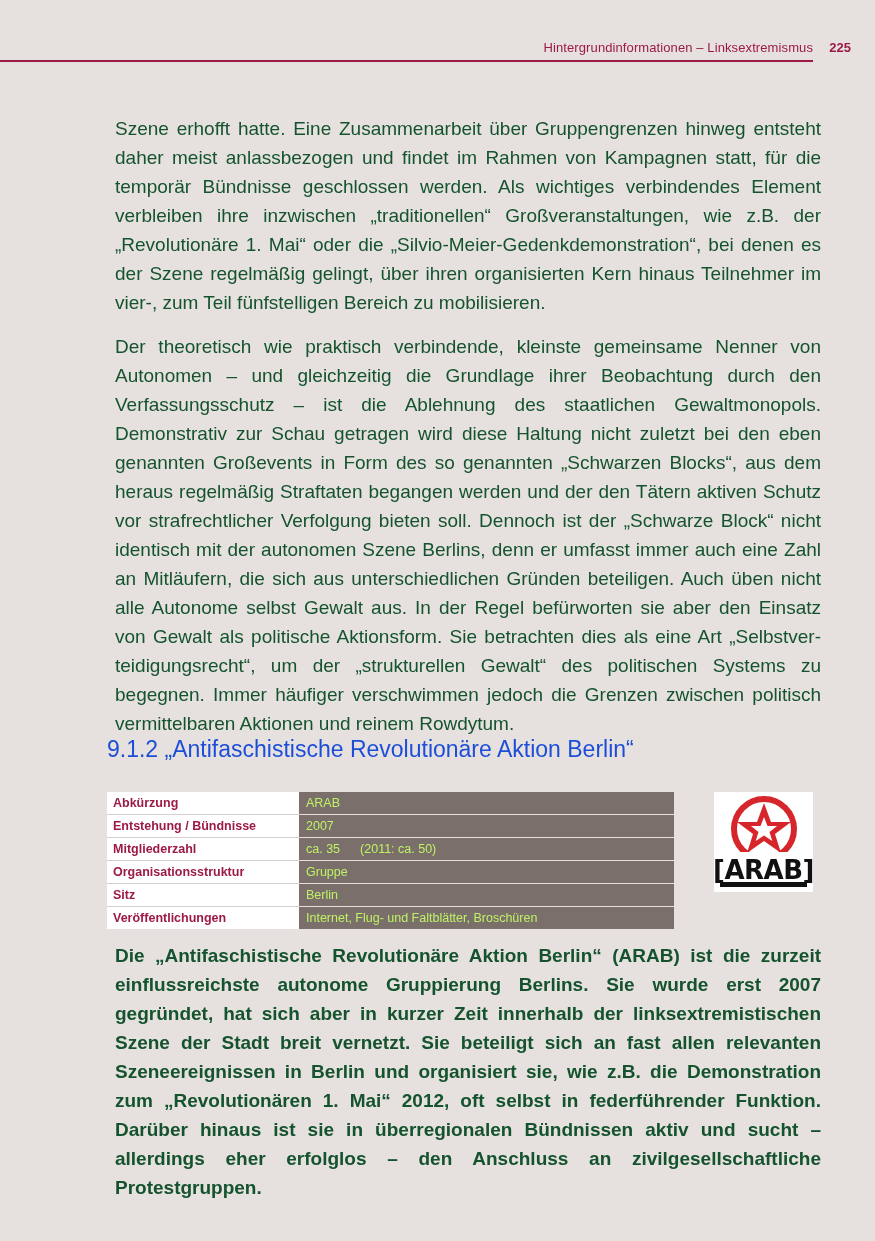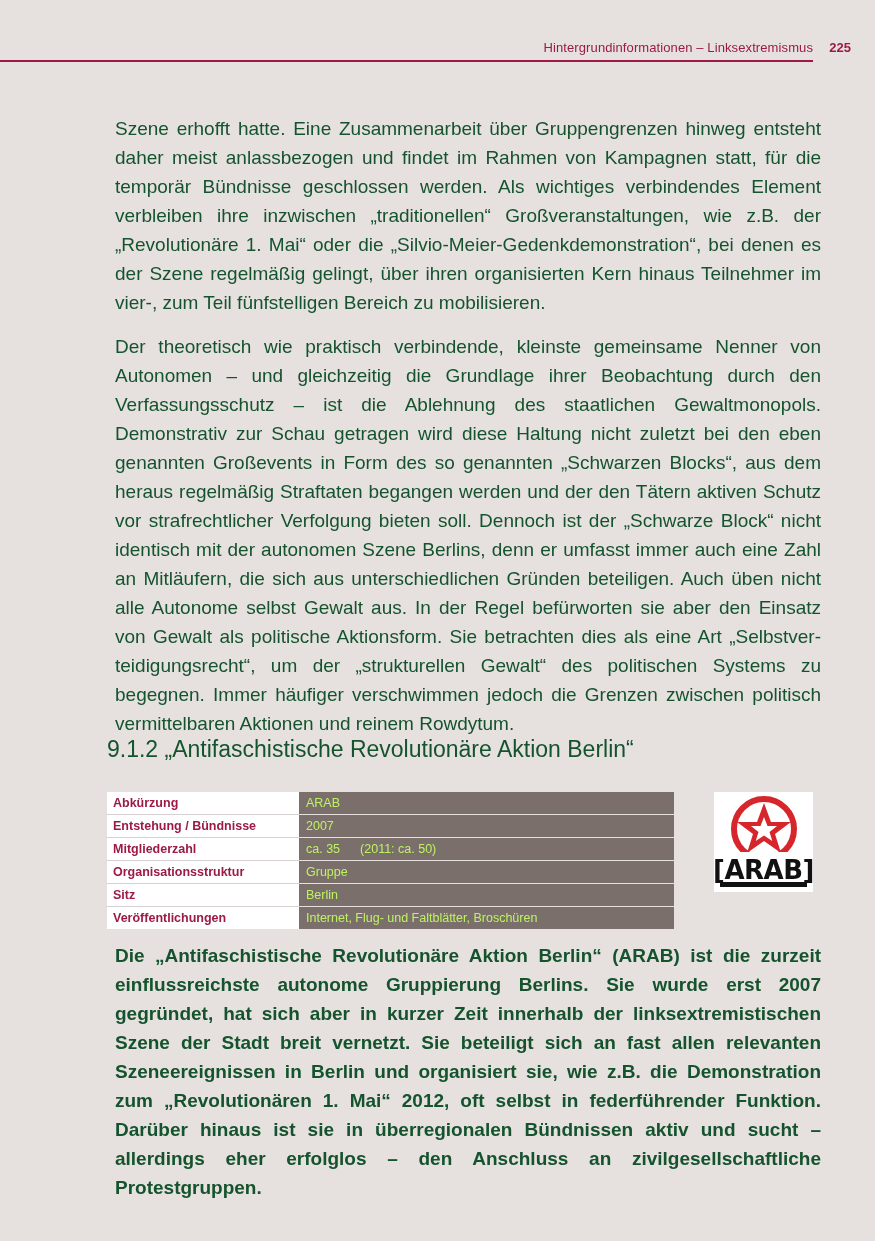--- a/index.html
+++ b/index.html
@@ -63,21 +63,21 @@
       margin: 0 0 15px 0;
     }
     .p1 { top: 114px; }
     .p2 { top: 332px; }
     .section-heading {
       position: absolute;
       left: 107px;
       top: 736px;
       font-size: 23px;
       font-weight: normal;
-      color: #14532d;
+      color: #1d4ed8;
       margin: 0;
       white-space: nowrap;
     }
     .fact-table {
       position: absolute;
       left: 107px;
       top: 792px;
       width: 567px;
       border-collapse: collapse;
     }

